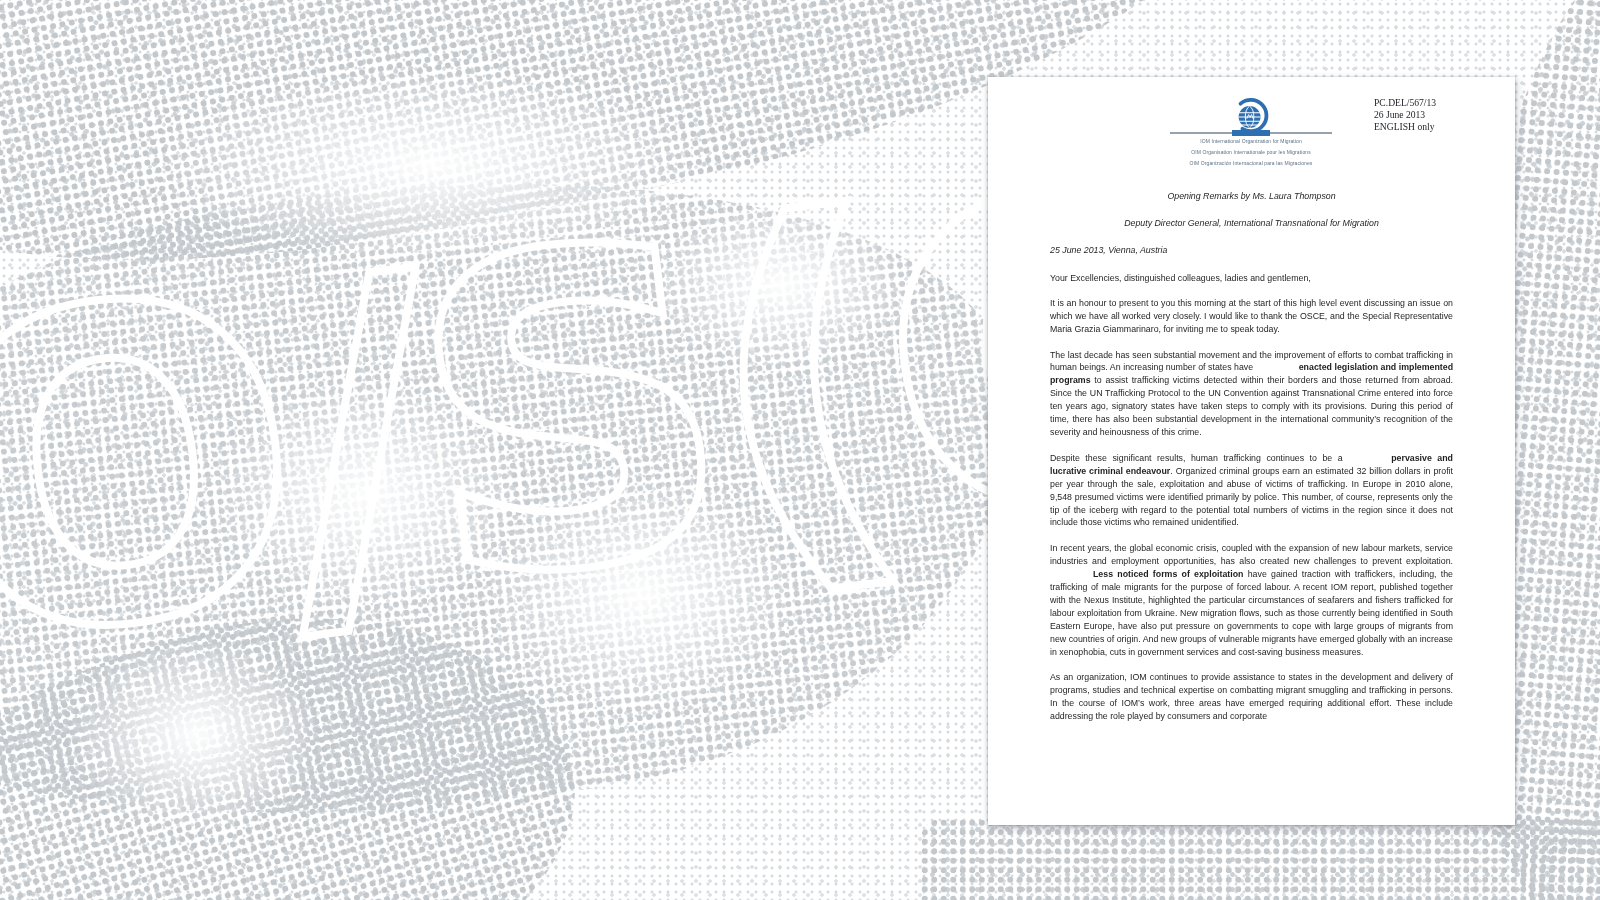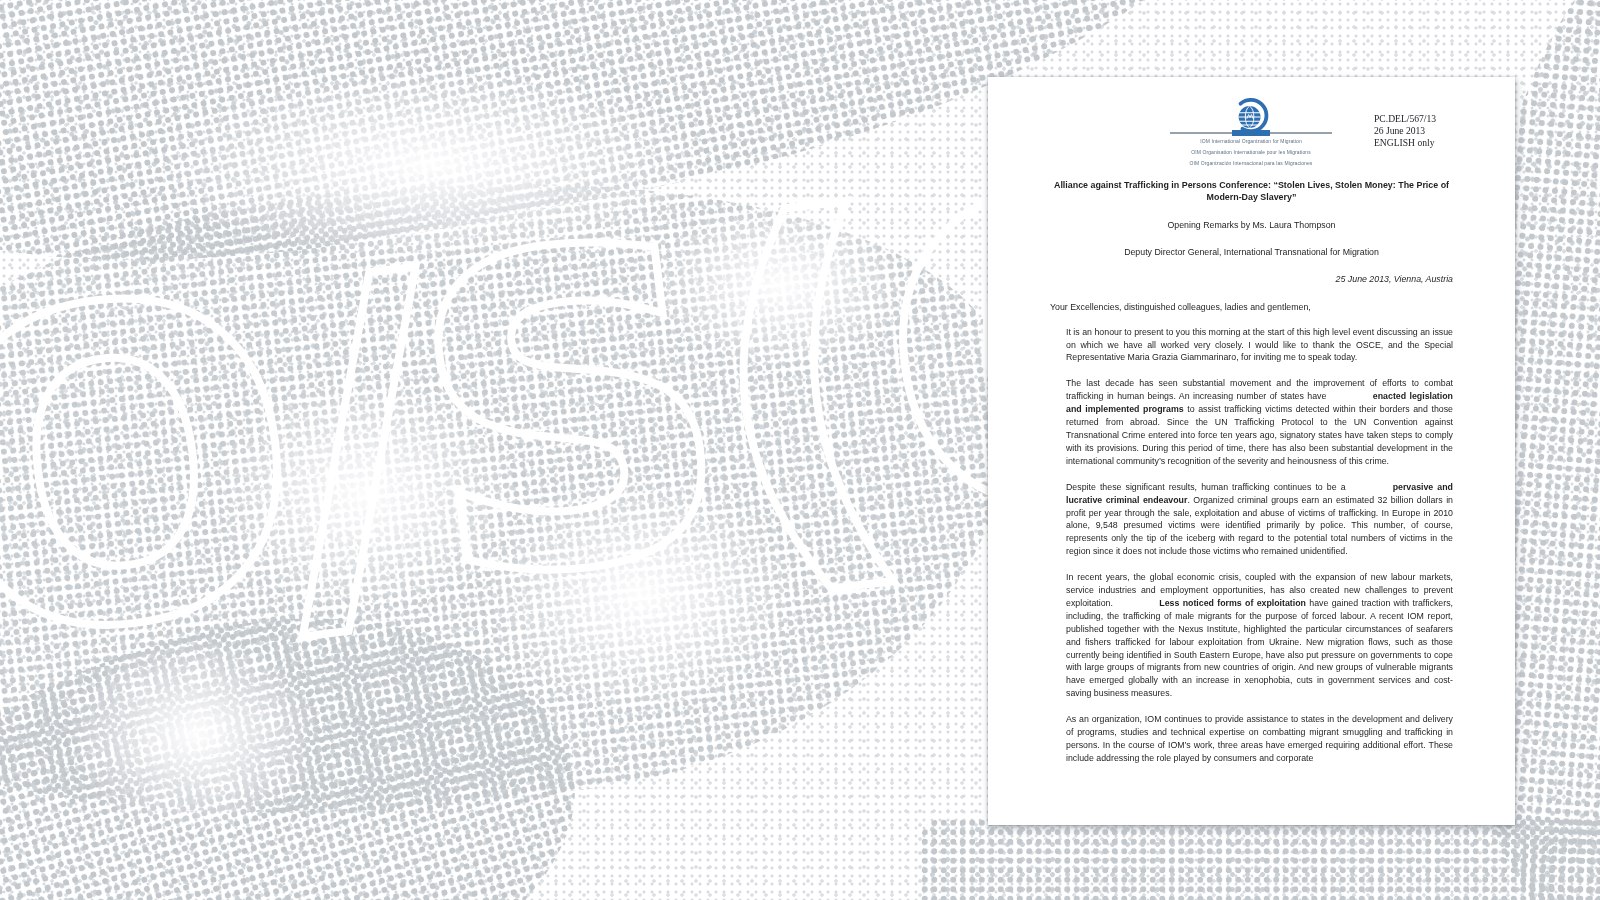--- a/index.html
+++ b/index.html
@@ -62,31 +62,31 @@
 
   
   #logo-block{position:absolute;left:180px;top:20px;width:166px;text-align:center;}
   #globe-svg{display:block;margin:0 auto -3px auto;}
   #logo-rule{position:relative;height:2px;background:#98a2ab;margin:0 2px;}
   #logo-bar{position:absolute;left:50%;top:-2px;transform:translateX(-50%);
             width:38px;height:6px;background:#2e6fb2;}
   .logo-caption{margin-top:0;font-size:5px;line-height:6px;color:#5d7285;letter-spacing:.1px;}
   .logo-caption:first-of-type{margin-top:4px;}
 
-  #ref-block{position:absolute;left:386px;top:36px;
+  #ref-block{position:absolute;left:386px;top:20px;
              font-family:"Liberation Serif",serif;font-size:9.6px;line-height:12px;color:#22262a;}
   #ref-lang{}
 
   
   #body-text{position:absolute;left:62px;top:98px;width:403px;}
   .doc-title{font-weight:bold;font-size:8.9px;line-height:12.4px;text-align:center;margin:4px 0 0 0;}
-  .speaker{font-size:8.8px;line-height:12.4px;text-align:center;margin:15px 0 0 0;}
-  .dateline{font-size:8.8px;line-height:12px;text-align:right;font-style:italic;margin:14px 0 16px 0;}
+  .speaker{font-size:8.8px;line-height:12.4px;text-align:center;margin:15px 0 0 0;font-style:italic;}
+  .dateline{font-size:8.8px;line-height:12px;text-align:left;font-style:italic;margin:14px 0 16px 0;}
   .salutation{font-size:8.8px;line-height:12px;margin:14px 0 8px 0;}
-  .para{font-size:8.8px;line-height:12.9px;text-align:justify;margin:13px 0 0 16px;}
+  .para{font-size:8.8px;line-height:12.9px;text-align:justify;margin:13px 0 0 0;}
   .para b{font-weight:bold;padding-left:43px;}
 </style>
 </head>
 <body>
 
 <div class="bg-layer" id="dots-fine"></div>
 <div class="bg-layer dots-big" id="blob-top"></div>
 <div class="bg-layer dots-big" id="blob-left"></div>
 <div class="bg-layer dots-big" id="blob-bleft"></div>
 <div class="bg-layer dots-big" id="blob-right"></div>
@@ -118,21 +118,20 @@
     <p class="logo-caption">OIM Organización Internacional para las Migraciones</p>
   </div>
 
   <div id="ref-block">
     <div>PC.DEL/567/13</div>
     <div>26 June 2013</div>
     <div id="ref-lang">ENGLISH only</div>
   </div>
 
   <div id="body-text">
-    <p class="doc-title">Alliance against Trafficking in Persons Conference: “Stolen Lives, Stolen Money: The Price of Modern-Day Slavery”</p>
 
     <p class="speaker">Opening Remarks by Ms. Laura Thompson</p>
     <p class="speaker l2">Deputy Director General, International Transnational for Migration</p>
 
     <p class="dateline">25 June 2013, Vienna, Austria</p>
 
     <p class="salutation">Your Excellencies, distinguished colleagues, ladies and gentlemen,</p>
 
     <p class="para">It is an honour to present to you this morning at the start of this high level event discussing an issue on which we have all worked very closely. I would like to thank the OSCE, and the Special Representative Maria Grazia Giammarinaro, for inviting me to speak today.</p>
 

